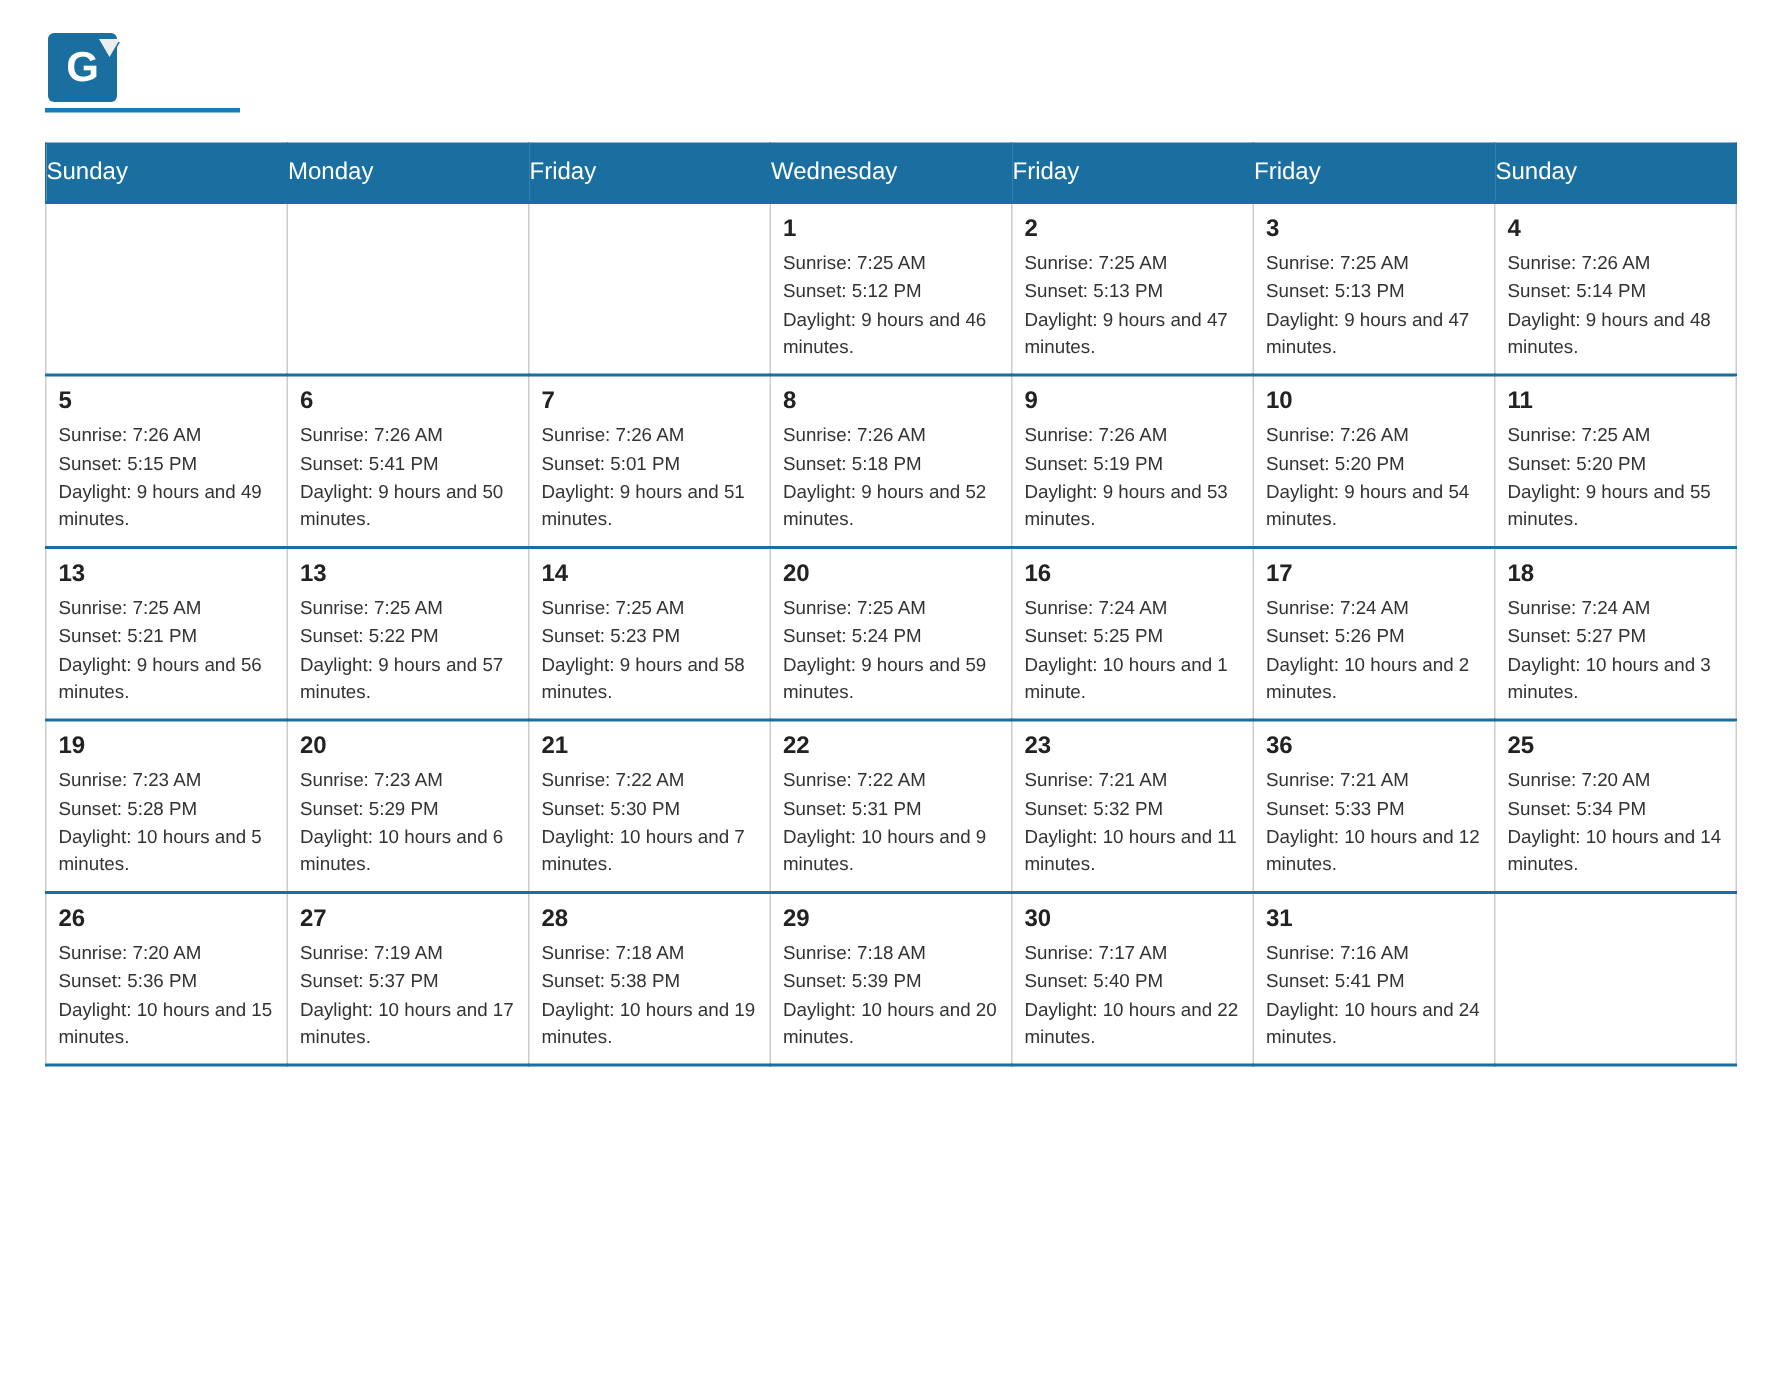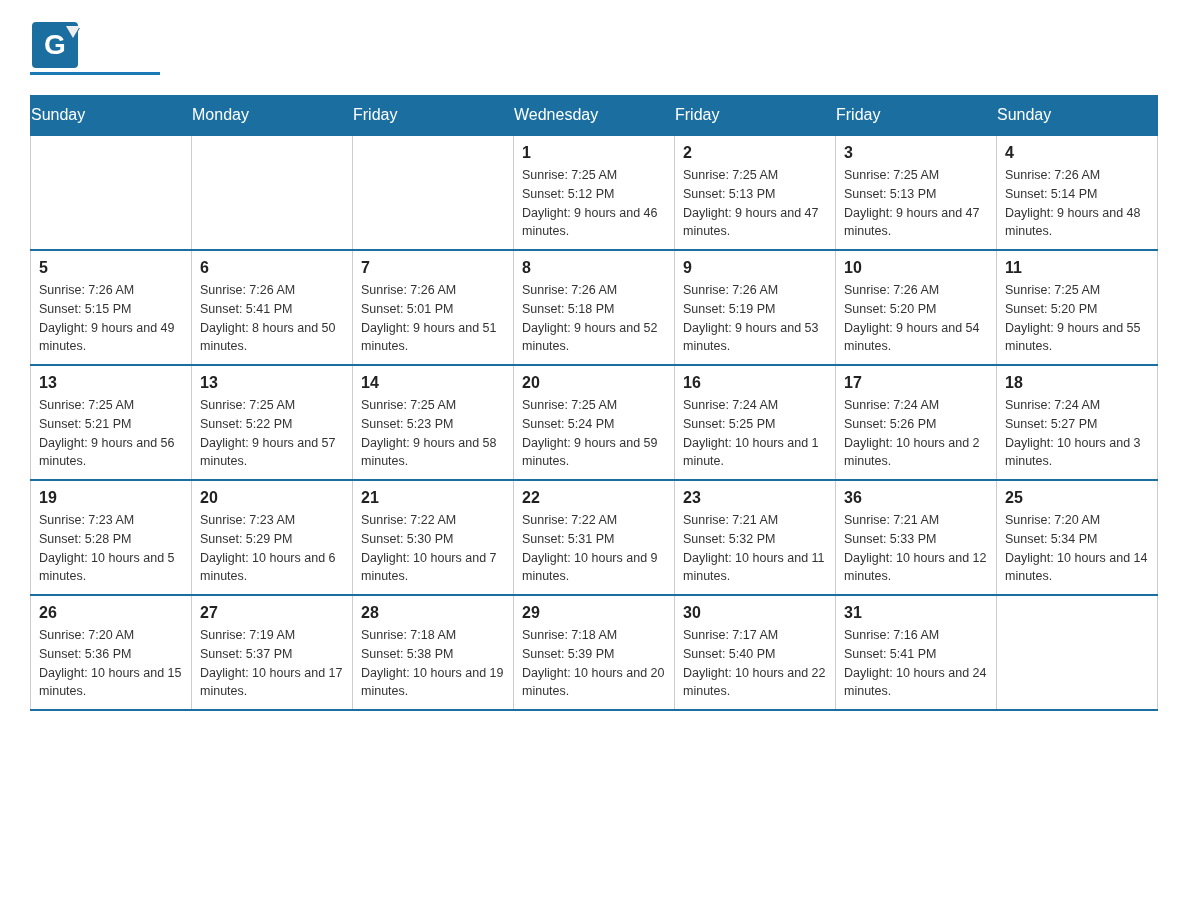--- a/index.html
+++ b/index.html
@@ -149,21 +149,21 @@
         <td>
           <span class="day-number">5</span>
           <div class="day-info">Sunrise: 7:26 AM</div>
           <div class="day-info">Sunset: 5:15 PM</div>
           <div class="day-info">Daylight: 9 hours and 49 minutes.</div>
         </td>
         <td>
           <span class="day-number">6</span>
           <div class="day-info">Sunrise: 7:26 AM</div>
           <div class="day-info">Sunset: 5:41 PM</div>
-          <div class="day-info">Daylight: 8 hours and 50 minutes.</div>
+          <div class="day-info">Daylight: 9 hours and 50 minutes.</div>
         </td>
         <td>
           <span class="day-number">7</span>
           <div class="day-info">Sunrise: 7:26 AM</div>
           <div class="day-info">Sunset: 5:01 PM</div>
           <div class="day-info">Daylight: 9 hours and 51 minutes.</div>
         </td>
         <td>
           <span class="day-number">8</span>
           <div class="day-info">Sunrise: 7:26 AM</div>

